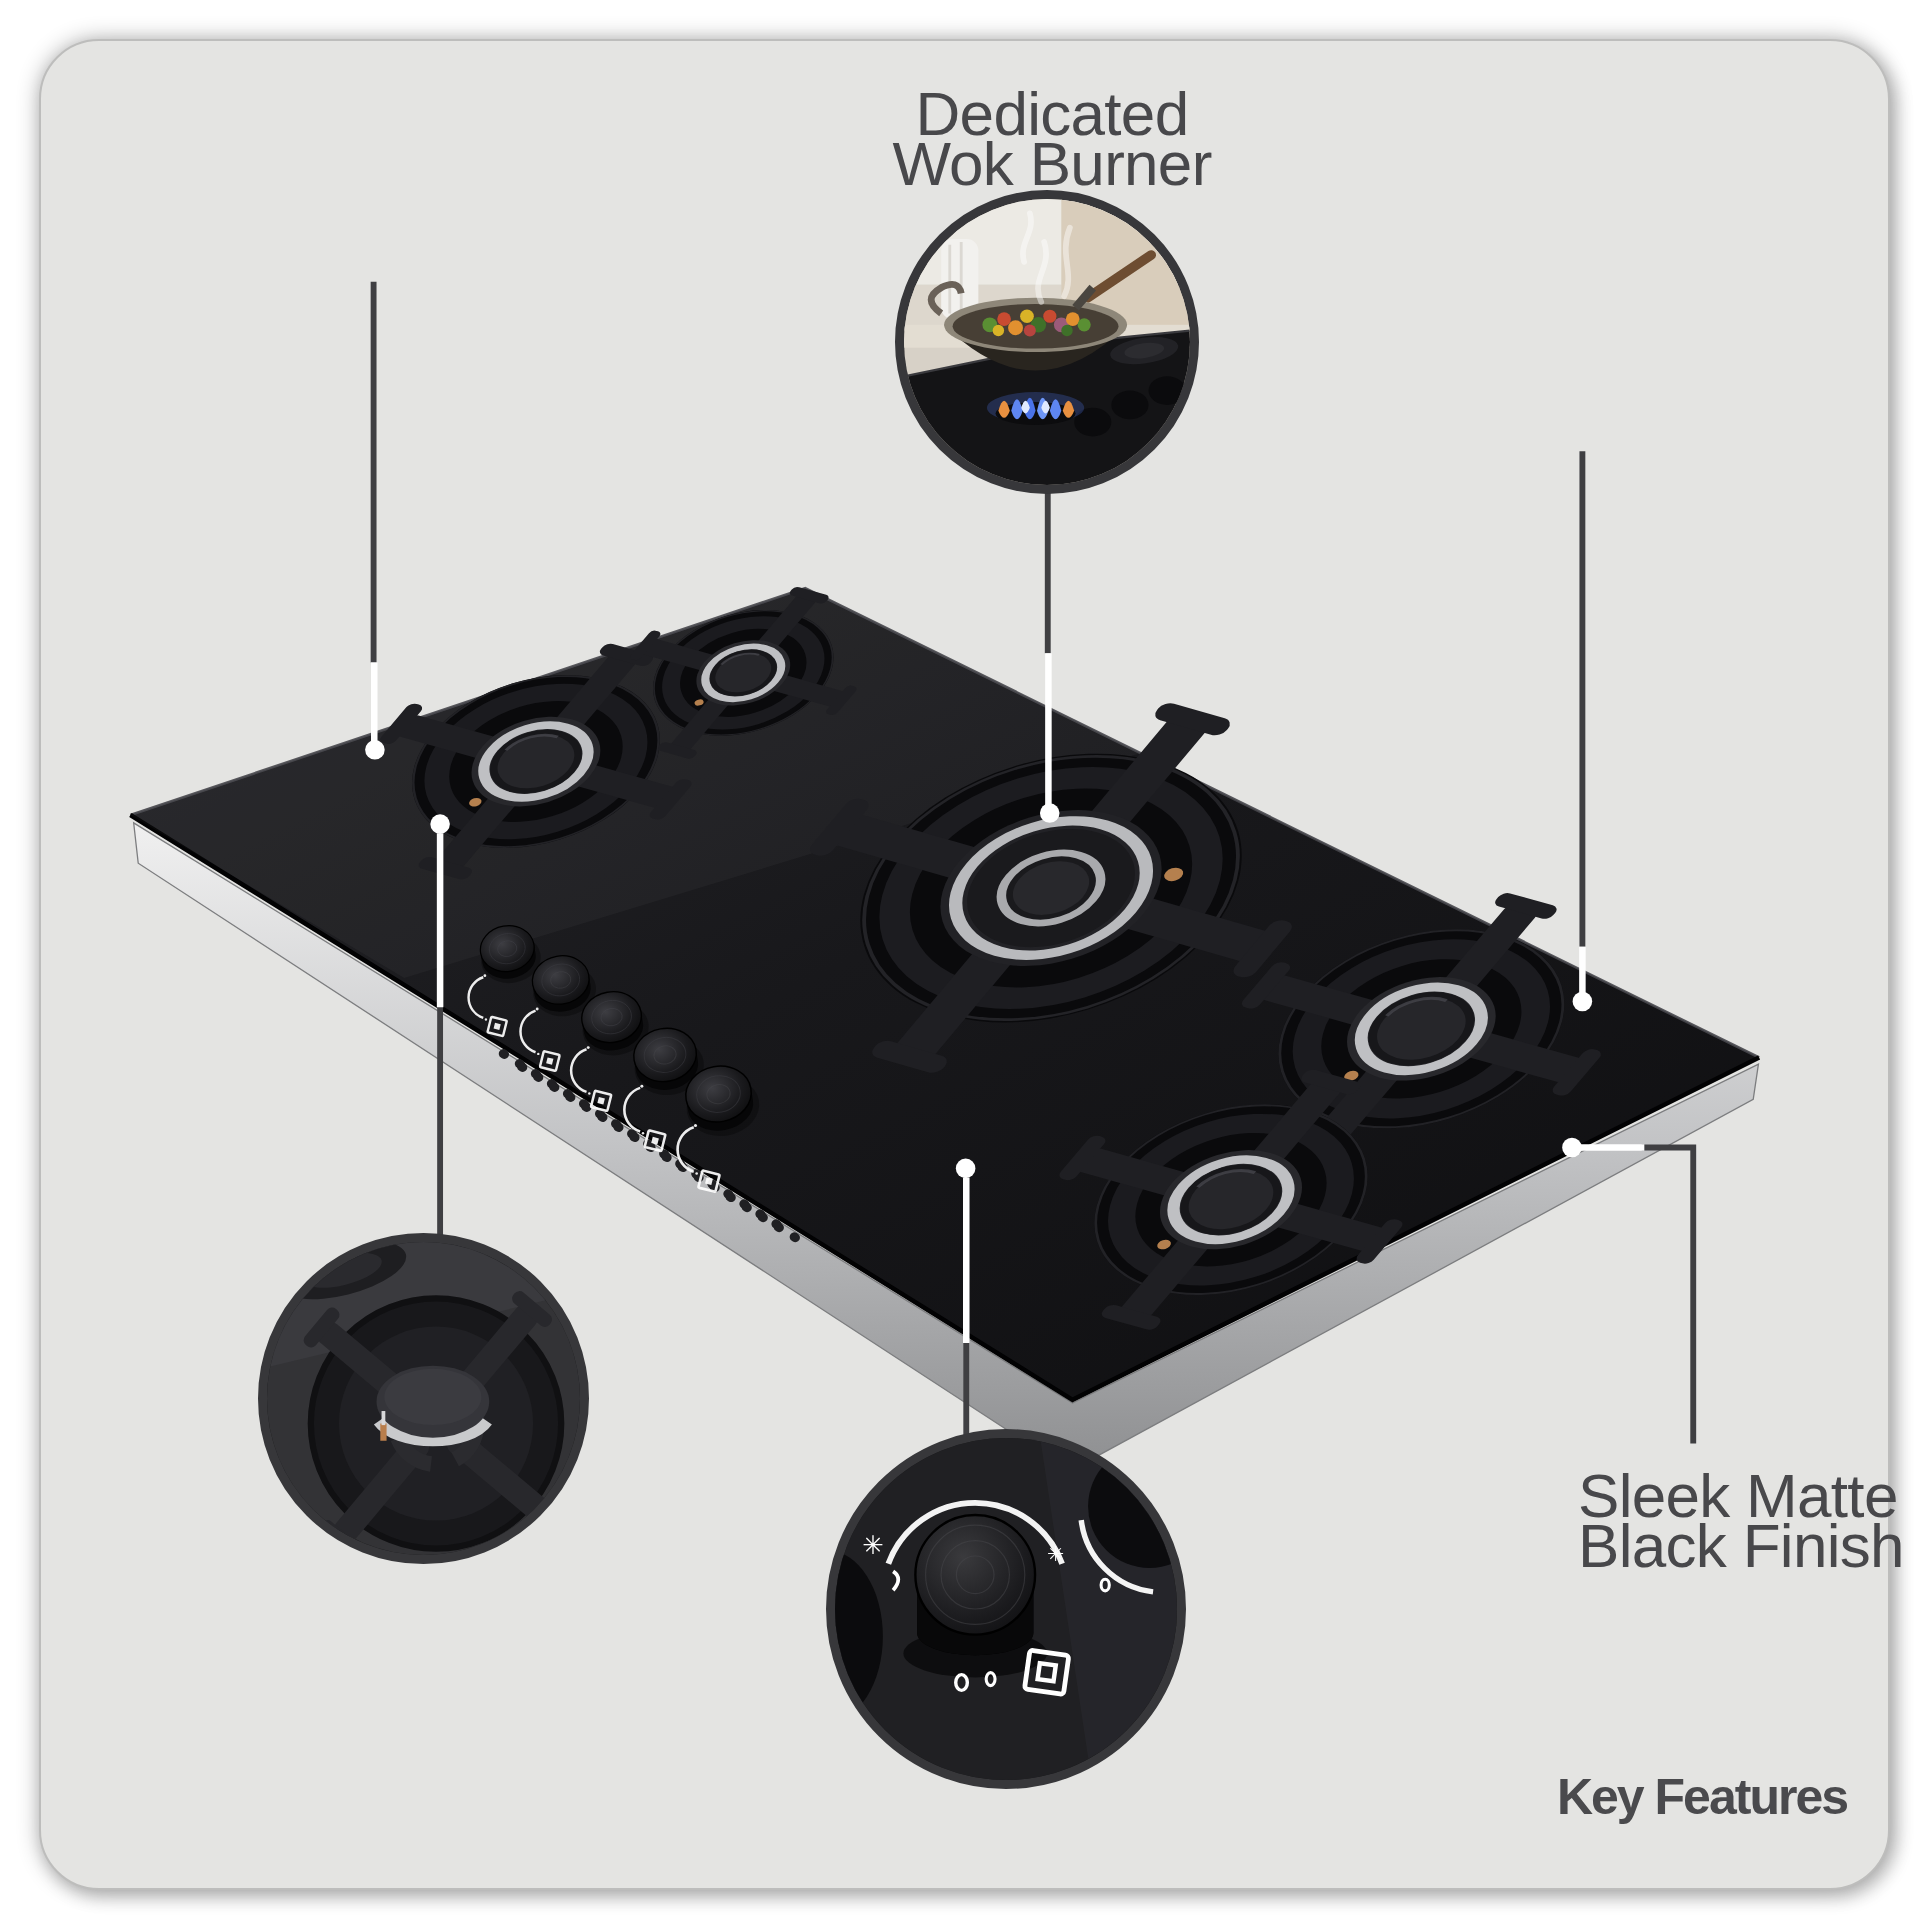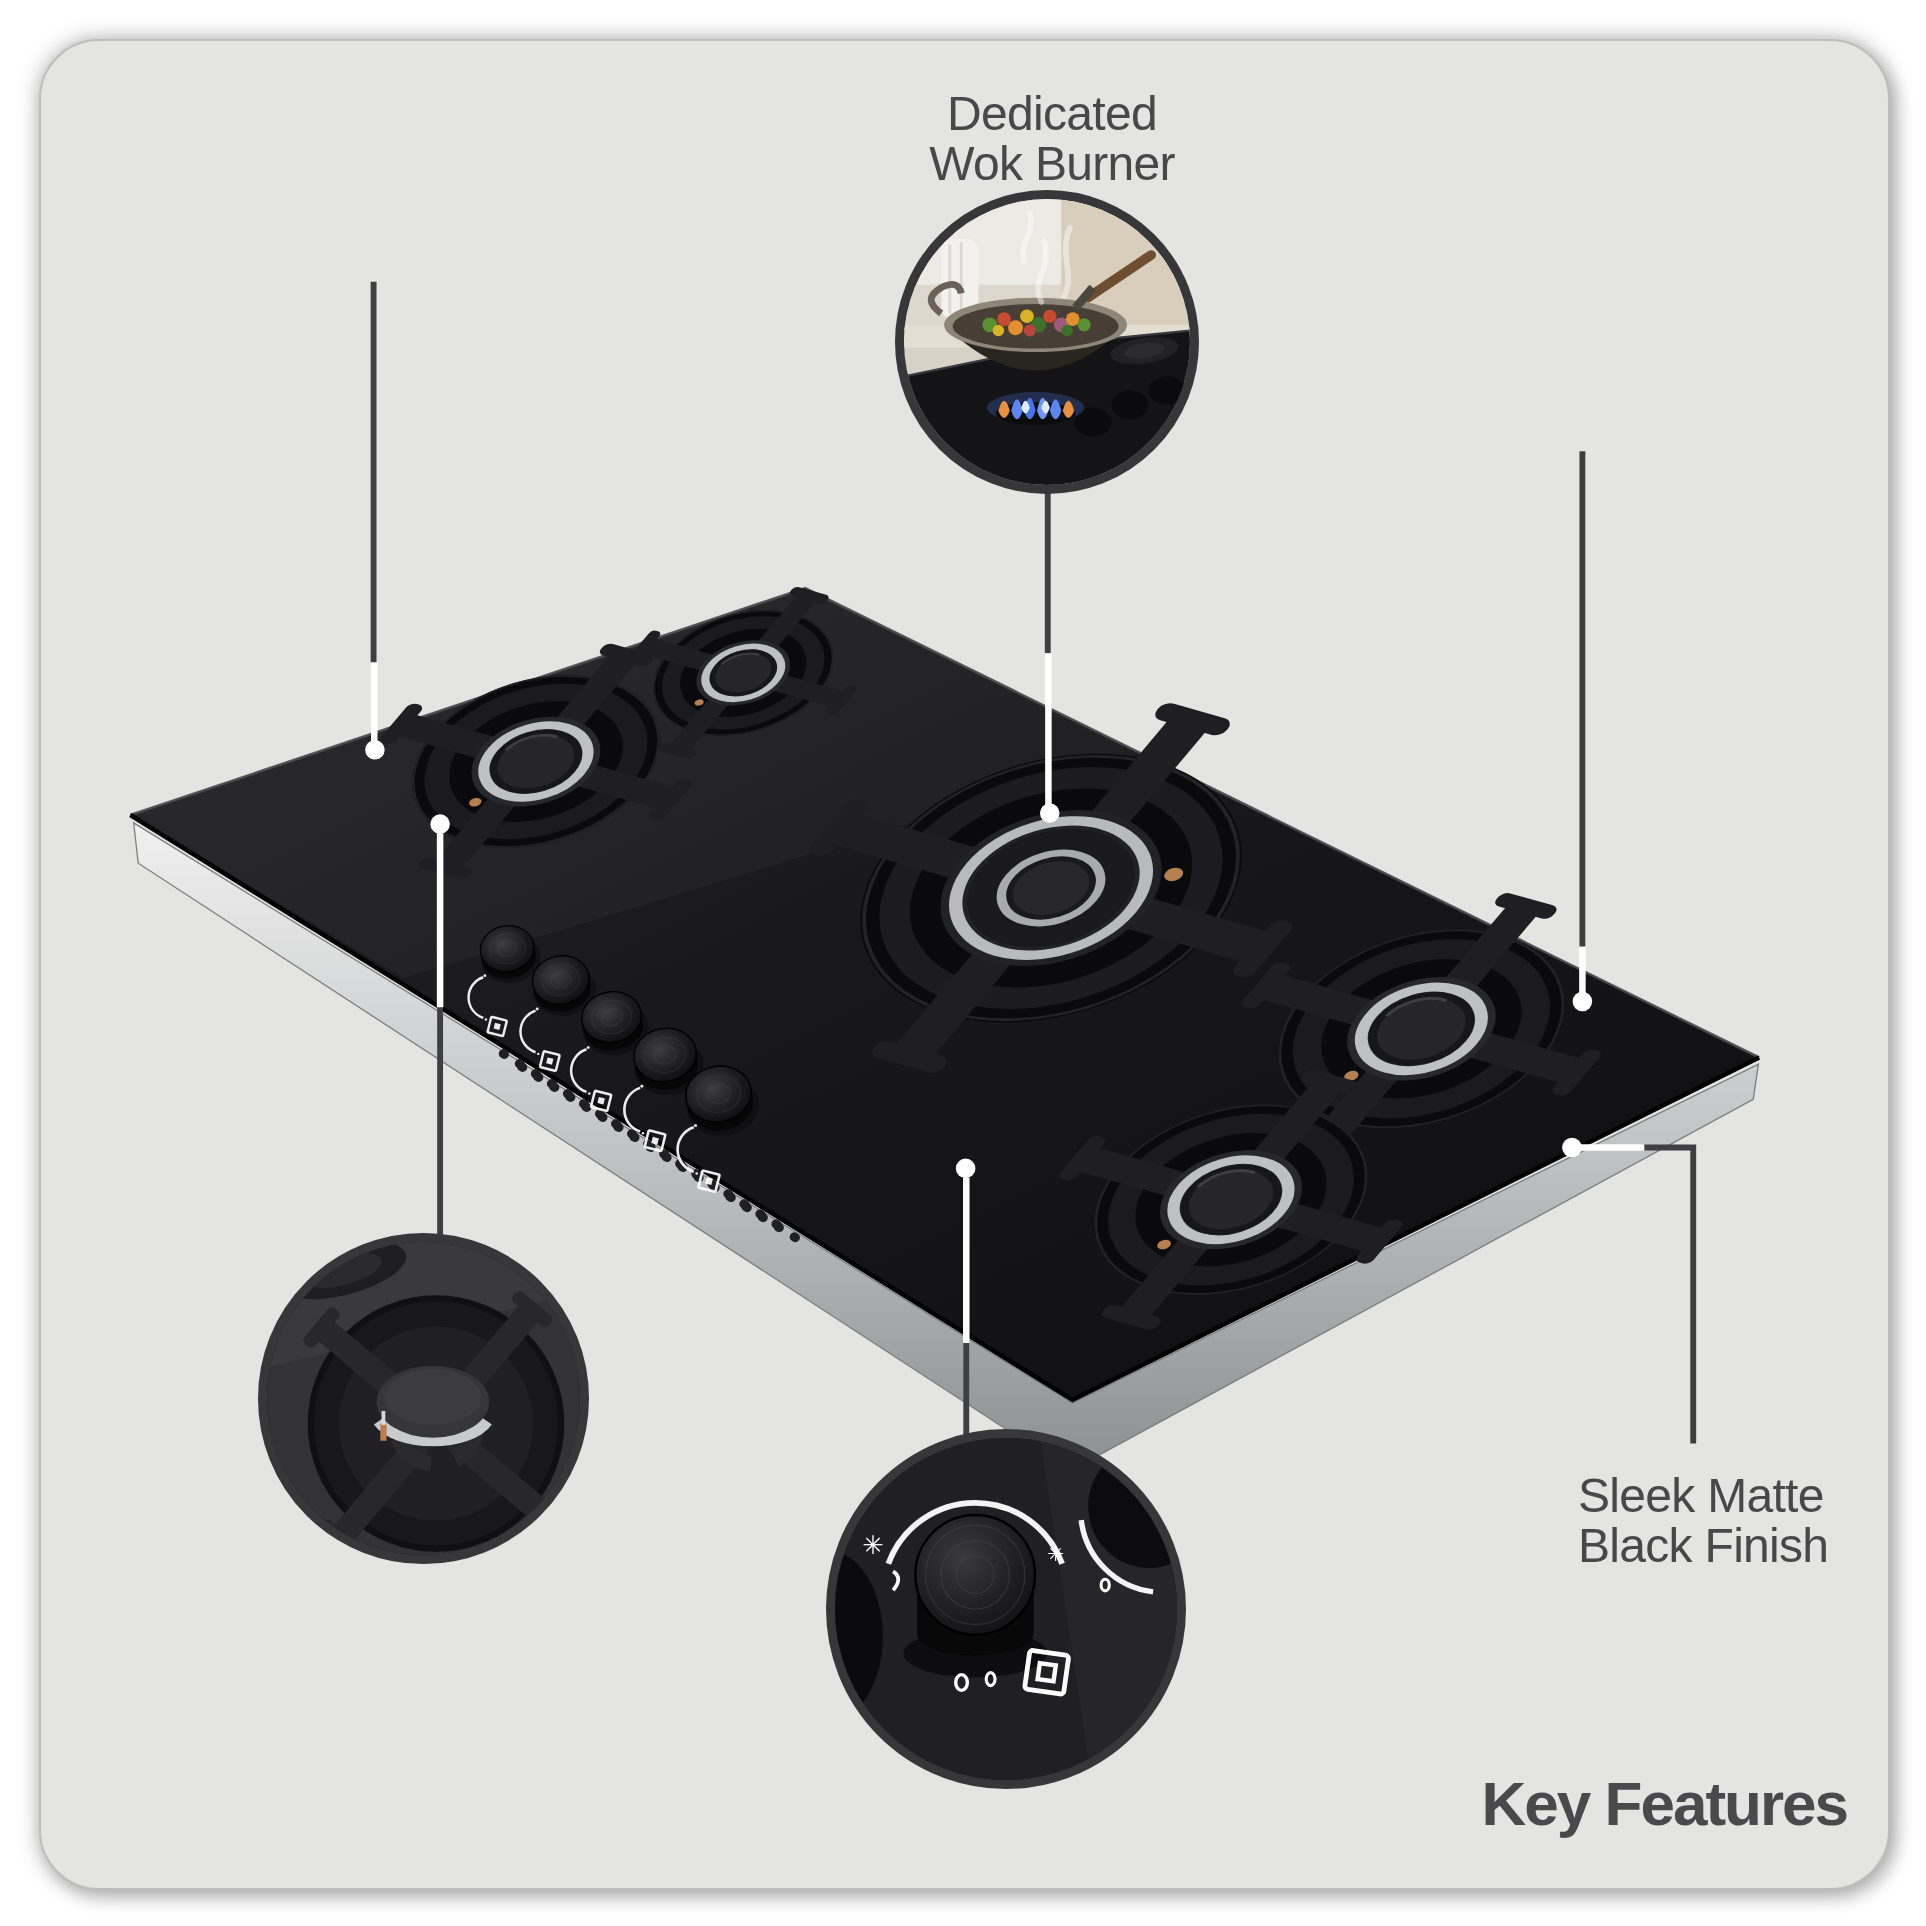--- a/index.html
+++ b/index.html
@@ -2,24 +2,24 @@
 <html style="font-size:10.4px"><head>
 <meta charset="utf-8">
 <style>
   html,body{margin:0;padding:0;background:#ffffff;}
   .stage{position:relative;width:1926px;height:1926px;background:#ffffff;
          font-family:"Liberation Sans",sans-serif;overflow:hidden;}
   .card{position:absolute;left:39px;top:39px;width:1847px;height:1847px;
         background:#e4e4e2;border:2px solid #bdbdbc;border-radius:60px;
         box-shadow:0 0 22px rgba(0,0,0,.30), 6.5px 7.8px 17px rgba(0,0,0,.18);}
   .scene{position:absolute;left:0;top:0;z-index:2;}
-  .label{position:absolute;z-index:5;font-size:48px;line-height:50px;
+  .label{position:absolute;z-index:5;font-size:62px;line-height:50px;
          color:#48484b;letter-spacing:-0.7px;white-space:pre-line;}
   .center{text-align:center;}
-  .title{position:absolute;z-index:5;font-weight:bold;font-size:62px;
+  .title{position:absolute;z-index:5;font-weight:bold;font-size:50px;
          letter-spacing:-2px;color:#4a4a4d;white-space:nowrap;}
   .inset{position:absolute;z-index:4;border-radius:50%;
          border:9px solid #37373a;overflow:hidden;box-sizing:border-box;
          background:#1a1a1c;}
   .inset svg{display:block;width:100%;height:100%;}
 </style>
 </head>
 <body>
 
 <div class="stage">

